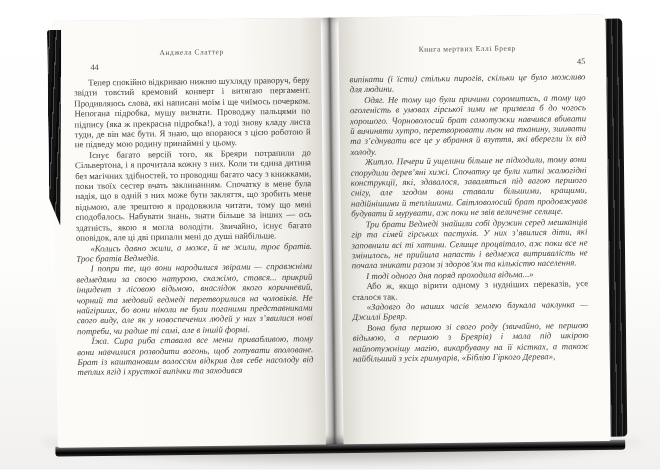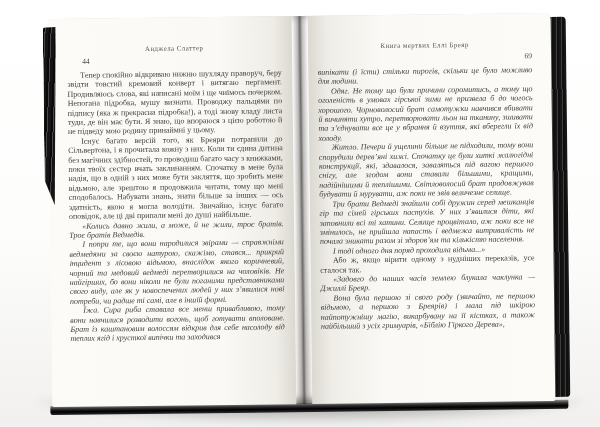--- a/index.html
+++ b/index.html
@@ -99,21 +99,21 @@
           <p class="body-par quote indent">І попри те, що вони народилися звірами — справжніми ведмедями за своєю натурою, скажімо, стався... прикрий інцидент з лісовою відьмою, внаслідок якого коричневий, чорний та медовий ведмеді перетворилися на чоловіків. Не найгірших, бо вони ніколи не були поганими представниками свого виду, але як у новоспечених людей у них з’явилися нові потреби, чи радше ті самі, але в іншій формі.</p>
           <p class="body-par quote indent">Їжа. Сира риба ставала все менш привабливою, тому вони навчилися розводити вогонь, щоб готувати вполоване. Брат із каштановим волоссям відкрив для себе насолоду від теплих ягід і хрусткої випічки та заходився</p>
         </div>
       </div>
 
       <div class="gutter"></div>
 
       <div class="page right">
         <div class="head">
           <span class="title">Книга мертвих Еллі Бреяр</span>
-          <span class="num">69</span>
+          <span class="num">45</span>
         </div>
         <div class="text-block">
           <p class="body-par quote">випікати (і їсти) стільки пирогів, скільки це було можливо для людини.</p>
           <p class="body-par quote indent">Одяг. Не тому що були причини соромитись, а тому що оголеність в умовах гірської зими не призвела б до чогось хорошого. Чорноволосий брат самотужки навчився вбивати й вичиняти хутро, перетворювати льон на тканину, зшивати та з’єднувати все це у вбрання й взуття, які вберегли їх від холоду.</p>
           <p class="body-par quote indent">Житло. Печери й ущелини більше не підходили, тому вони спорудили дерев’яні хижі. Спочатку це були хиткі жалюгідні конструкції, які, здавалося, заваляться під вагою першого снігу, але згодом вони ставали більшими, кращими, надійнішими й теплішими. Світловолосий брат продовжував будувати й мурувати, аж поки не звів величезне селище.</p>
           <p class="body-par quote indent">Три брати Ведмеді знайшли собі дружин серед мешканців гір та сімей гірських пастухів. У них з’явилися діти, які заповнили всі ті хатини. Селище процвітало, аж поки все не змінилось, не прийшла напасть і ведмежа витривалість не почала зникати разом зі здоров’ям та кількістю населення.</p>
           <p class="body-par quote indent">І тоді одного дня поряд проходила відьма...»</p>
           <p class="body-par indent gap-top">Або ж, якщо вірити одному з нудніших переказів, усе сталося так.</p>
           <p class="body-par quote indent gap-top">«Задовго до наших часів землею блукала чаклунка — Джиллі Бреяр.</p>
           <p class="body-par quote indent">Вона була першою зі свого роду (звичайно, не першою відьмою, а першою з Бреярів) і мала під шкірою найпотужнішу магію, викарбувану на її кістках, а також найбільший з усіх гримуарів, «Біблію Гіркого Дерева»,</p>

